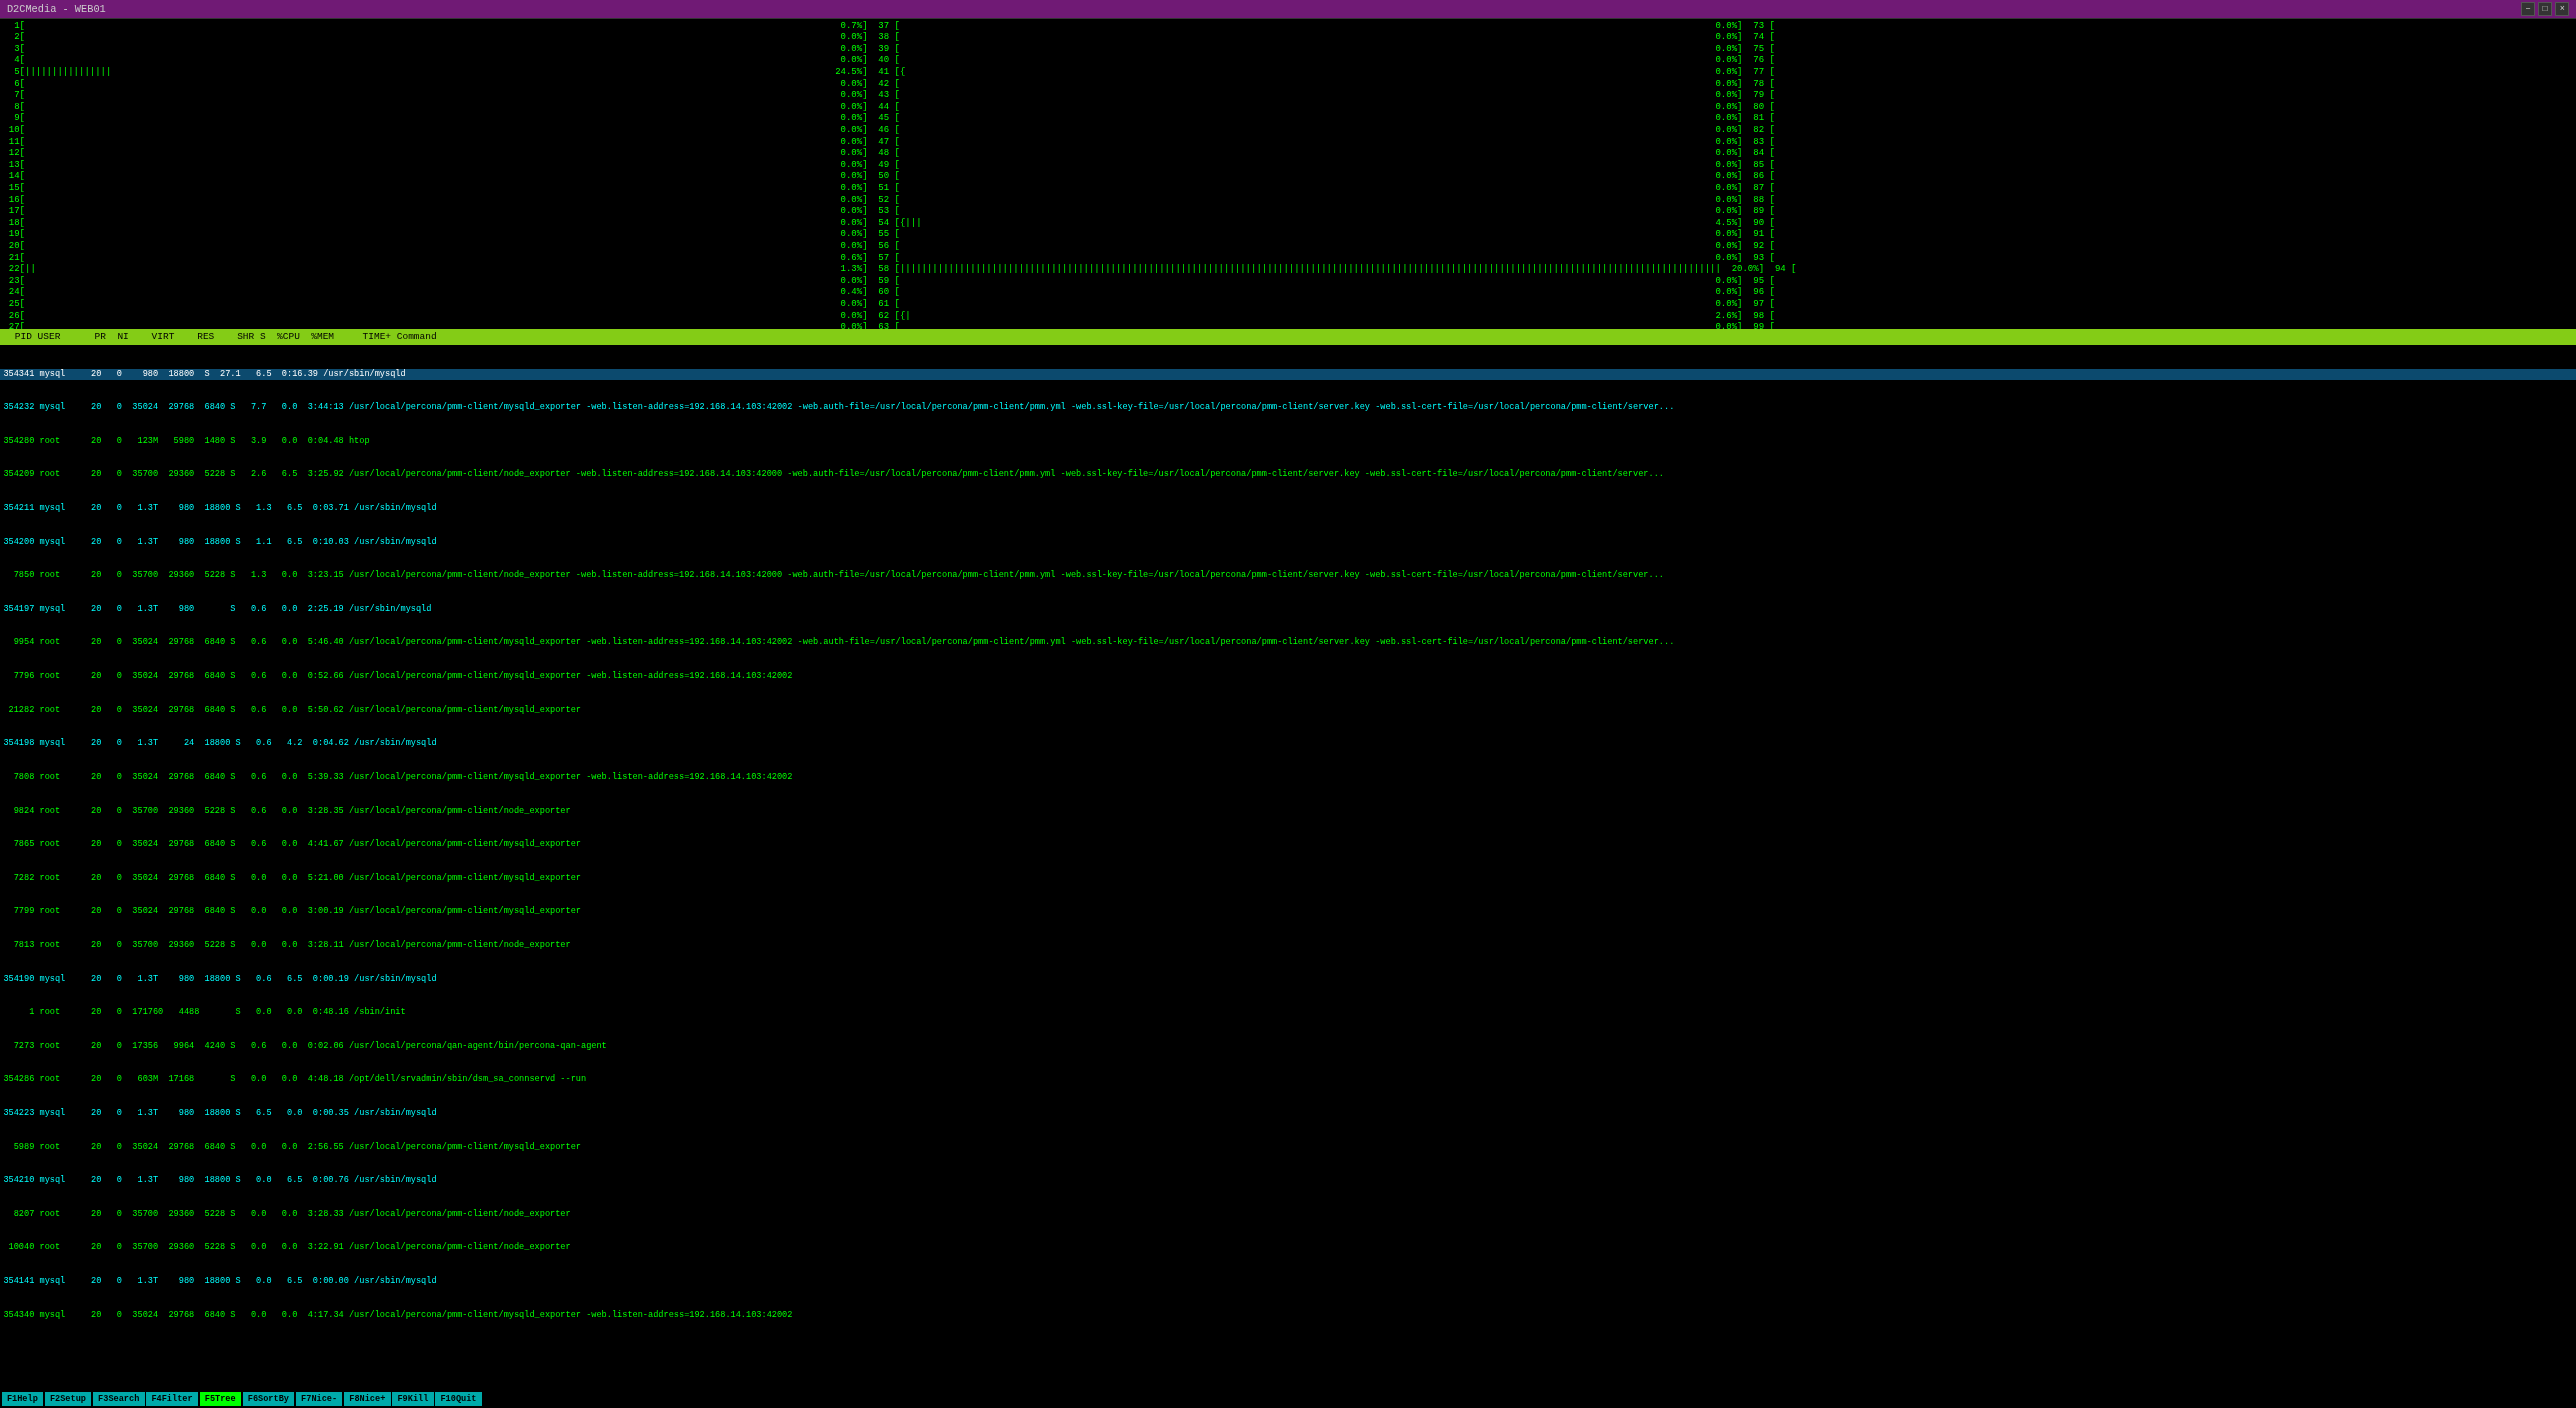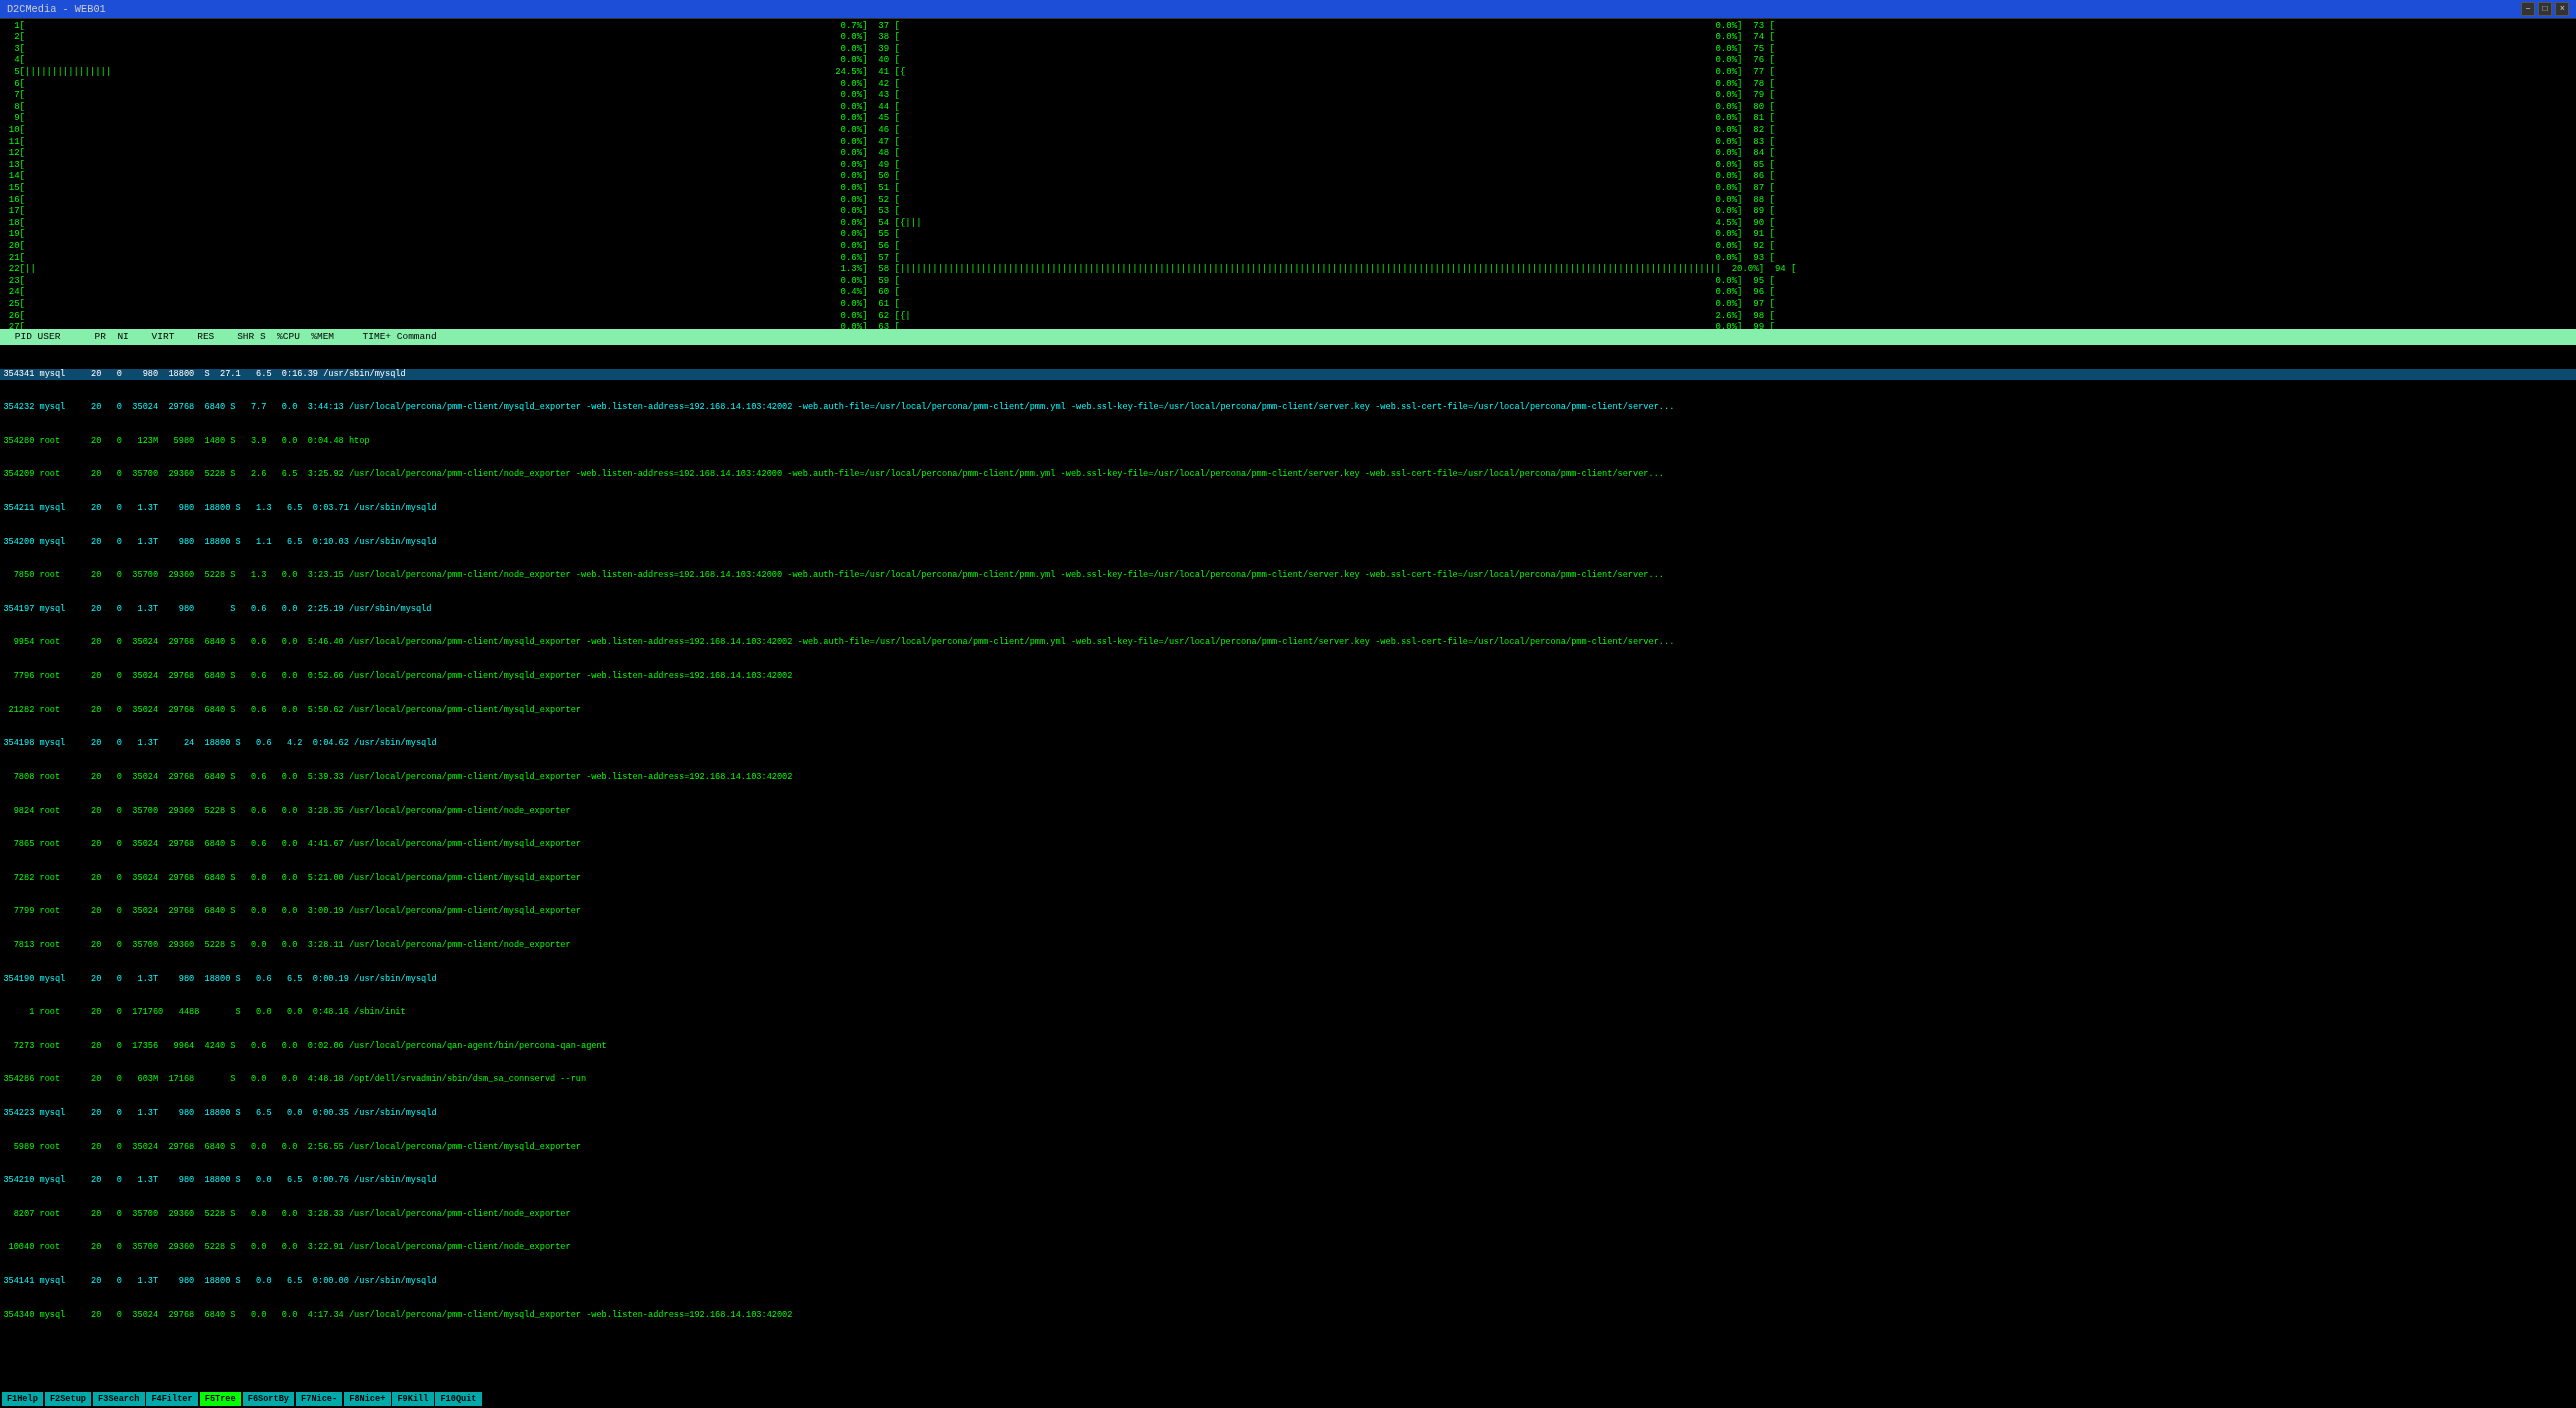--- a/index.html
+++ b/index.html
@@ -8,21 +8,21 @@
       color: #00ff00;
       font-family: 'Courier New', Courier, monospace;
       font-size: 9.5px;
       width: 2576px;
       height: 1409px;
       overflow: hidden;
       position: relative;
     }
 
     #title-bar {
-      background: #1d4ed8;
+      background: #701a75;
       color: #ccc;
       height: 19px;
       display: flex;
       align-items: center;
       justify-content: space-between;
       padding: 0 6.9px;
       font-size: 10.3px;
       border-bottom: 0.9px solid #333;
     }
 
@@ -55,21 +55,21 @@
       color: #00ff00;
       font-size: 9px;
       padding: 1.7px 3.4px;
       height: 310px;
       overflow: hidden;
       white-space: pre;
       line-height: 11.6px;
     }
 
     #header-bar {
-      background: #86efac;
+      background: #84cc16;
       color: #000;
       font-size: 9.5px;
       padding: 1.7px 3.4px;
       white-space: pre;
       line-height: 12px;
       height: 15.5px;
       display: flex;
       align-items: center;
     }
 

